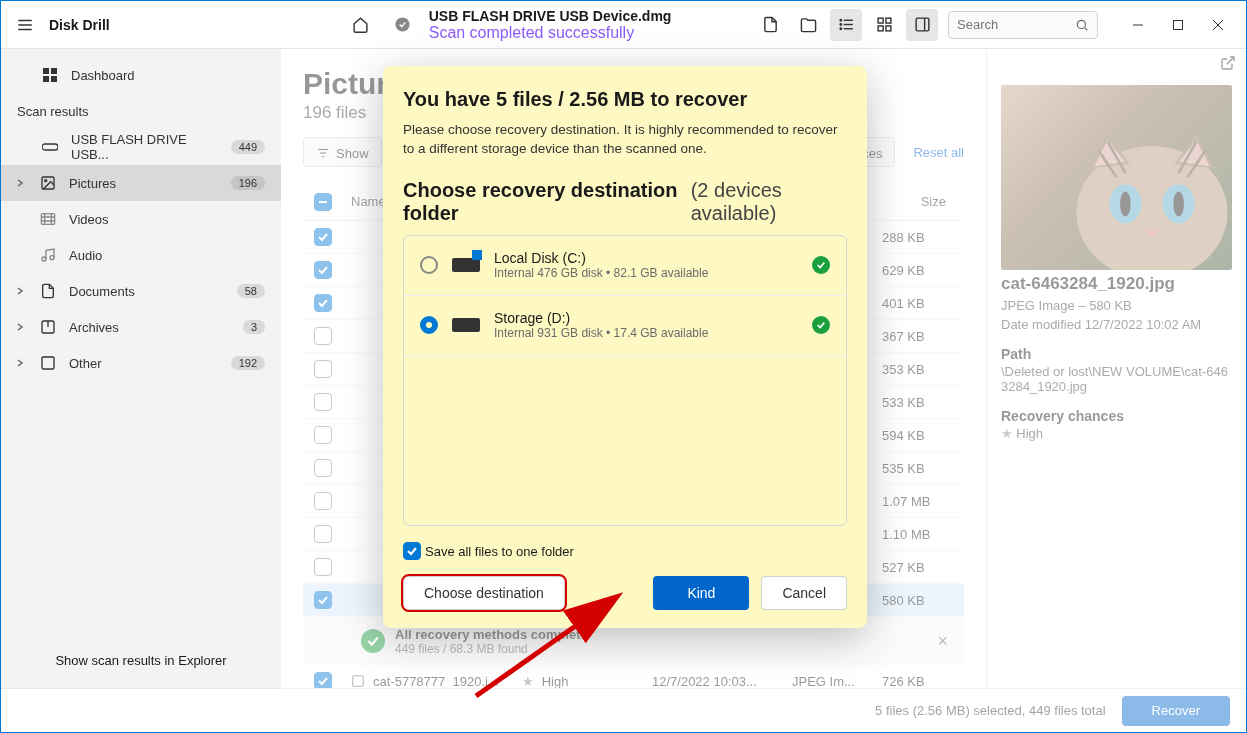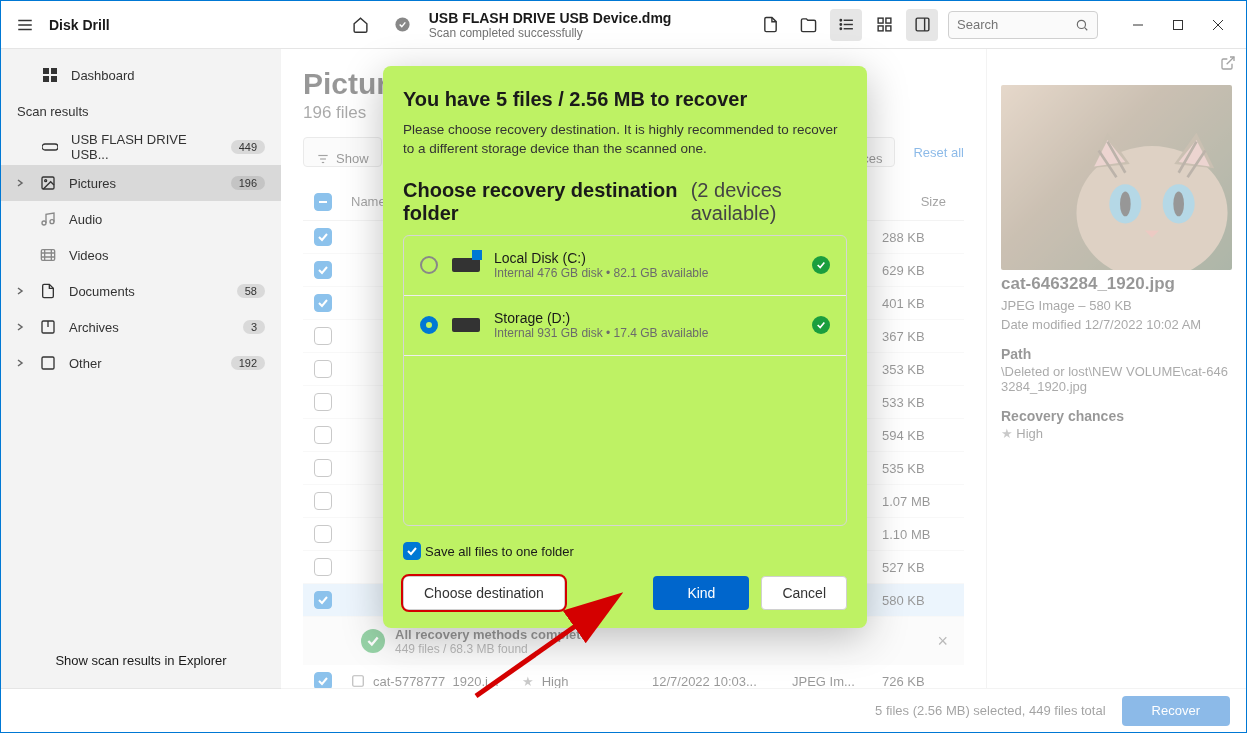--- a/index.html
+++ b/index.html
@@ -9,21 +9,21 @@
 .topbar { height: 48px; display: flex; align-items: center; padding: 0 8px; border-bottom: 1px solid #e5e5e5; background: #fff; }
 .hamburger { width: 32px; height: 32px; display: flex; align-items: center; justify-content: center; cursor: pointer; }
 .hamburger svg { width: 18px; height: 18px; }
 .app-title { font-weight: 600; font-size: 14px; margin-left: 8px; }
 .topbar-center { flex: 1; display: flex; align-items: center; margin-left: 235px; gap: 10px; }
 .top-icon { width: 32px; height: 32px; display: flex; align-items: center; justify-content: center; border-radius: 4px; cursor: pointer; }
 .top-icon.active { background: #e6e6e6; }
 .top-icon svg { width: 17px; height: 17px; }
 .drive-title { display: flex; flex-direction: column; margin-left: 0; }
 .drive-title .main { font-weight: 600; font-size: 14px; }
-.drive-title .sub { font-size: 12px; color: #737373; }
+.drive-title .sub { font-size: 16px; color: #8b5cf6; }
 .top-right-icons { display: flex; gap: 6px; margin-left: auto; }
 .search-box { display: flex; align-items: center; border: 1px solid #d0d0d0; border-radius: 4px; height: 28px; padding: 0 8px; width: 150px; background: #fafafa; }
 .search-box input { border: none; outline: none; background: transparent; flex: 1; font-size: 13px; width: 100%; }
 .search-box svg { width: 14px; height: 14px; color: #6b6b6b; }
 .window-controls { display: flex; gap: 0; margin-left: 10px; }
 .window-btn { width: 40px; height: 30px; display: flex; align-items: center; justify-content: center; cursor: pointer; }
 .window-btn svg { width: 12px; height: 12px; }
 
 
 .main-layout { display: flex; height: calc(100% - 48px - 44px); }
@@ -38,21 +38,21 @@
 .sidebar-item.selected .badge { background: #c4c4c4; }
 .sidebar-heading { padding: 0 16px; height: 36px; display: flex; align-items: center; font-size: 13px; color: #333; }
 .sidebar-footer { margin-top: auto; padding: 12px 0; text-align: center; }
 .sidebar-footer a { color: #1a1a1a; font-size: 13px; cursor: pointer; }
 
 
 .content { flex: 1; padding: 18px 22px 0; overflow: hidden; display: flex; flex-direction: column; position: relative; }
 .page-title { font-size: 30px; font-weight: 600; }
 .page-sub { font-size: 17px; color: #444; margin-top: 2px; }
 .filters-row { display: flex; align-items: center; gap: 10px; margin-top: 14px; }
-.filter-btn { display: flex; align-items: flex-end; gap: 6px; border: 1px solid #d0d0d0; border-radius: 4px; height: 30px; padding: 0 12px; background: #f7f7f7; font-size: 13px; cursor: pointer; }
+.filter-btn { display: flex; align-items: flex-start; gap: 6px; border: 1px solid #d0d0d0; border-radius: 4px; height: 30px; padding: 8px 12px; background: #f7f7f7; font-size: 13px; cursor: pointer; }
 .filters-right { margin-left: auto; display: flex; gap: 18px; align-items: center; }
 .reset-link { color: #0066cc; cursor: pointer; font-size: 13px; }
 
 .table-wrap { margin-top: 16px; flex: 1; overflow: hidden; position: relative; }
 .table-header { display: flex; align-items: center; height: 38px; border-bottom: 1px solid #e5e5e5; font-size: 13px; color: #333; font-weight: 400; padding-right: 10px; }
 .table-header .cell { padding: 0 8px; }
 .col-check { width: 40px; display: flex; justify-content: center; }
 .col-name { flex: 1; }
 .col-chances { width: 130px; }
 .col-date { width: 140px; }
@@ -79,21 +79,21 @@
 .preview-text { font-size: 13px; color: #444; margin-top: 2px; word-break: break-all; }
 .star { color: #888; }
 
 
 .bottombar { height: 44px; border-top: 1px solid #e5e5e5; display: flex; align-items: center; padding: 0 16px; gap: 16px; justify-content: flex-end; }
 .bottombar .status { font-size: 13px; color: #333; }
 .recover-btn { background: #0066cc; color: #fff; border: none; height: 30px; padding: 0 30px; border-radius: 4px; font-size: 13px; cursor: pointer; }
 
 
 .overlay { position: absolute; inset: 48px 0 0 280px; background: rgba(255,255,255,0.55); z-index: 50; }
-.modal { position: absolute; left: 382px; top: 65px; width: 484px; height: 562px; background: #bef264; border-radius: 8px; box-shadow: 0 10px 40px rgba(0,0,0,0.25); z-index: 100; padding: 22px 20px 18px; display: flex; flex-direction: column; }
+.modal { position: absolute; left: 382px; top: 65px; width: 484px; height: 562px; background: #fef9c3; border-radius: 8px; box-shadow: 0 10px 40px rgba(0,0,0,0.25); z-index: 100; padding: 22px 20px 18px; display: flex; flex-direction: column; }
 .modal h2 { font-size: 20px; font-weight: 600; }
 .modal p.desc { font-size: 13.5px; color: #333; margin-top: 10px; line-height: 1.4; }
 .modal .choose-row { display: flex; justify-content: space-between; margin-top: 20px; font-size: 20px; }
 .modal .choose-row .label { font-weight: 600; }
 .modal .choose-row .avail { color: #444; }
 .dest-list { border: 1px solid #d5d5d5; border-radius: 6px; margin-top: 10px; flex: 1; overflow: hidden; }
 .dest-item { display: flex; align-items: center; height: 60px; padding: 0 16px; gap: 14px; border-bottom: 1px solid #eee; cursor: pointer; }
 .radio { width: 18px; height: 18px; border-radius: 50%; border: 2px solid #888; display: flex; align-items: center; justify-content: center; }
 .radio.checked { border-color: #0078d4; border-width: 6px; }
 .disk-icon { width: 28px; height: 14px; background: #333; border-radius: 2px; position: relative; }
@@ -255,36 +255,36 @@
               <path d="M21 15l-5-5L5 21"></path>
             </svg>
           </span>
           <span class="label">Pictures</span>
           <span class="badge">196</span>
         </div>
         <div class="sidebar-item child">
           <span class="chev" style="margin-left:-24px;width:12px"></span>
           <span class="icon-slot">
             <svg width="16" height="16" viewBox="0 0 24 24" fill="none" stroke="#888" stroke-width="2">
+              <rect x="2" y="4" width="20" height="16" rx="2"></rect>
+              <path d="M7 4v16M17 4v16M2 9h20M2 15h20"></path>
+            </svg>
+          </span>
+          <span class="label">Videos</span>
+        </div>
+        <div class="sidebar-item child">
+          <span class="chev" style="margin-left:-24px;width:12px"></span>
+          <span class="icon-slot">
+            <svg width="16" height="16" viewBox="0 0 24 24" fill="none" stroke="#888" stroke-width="2">
               <path d="M9 18V5l12-2v13"></path>
               <circle cx="6" cy="18" r="3"></circle>
               <circle cx="18" cy="16" r="3"></circle>
             </svg>
           </span>
           <span class="label">Audio</span>
-        </div>
-        <div class="sidebar-item child">
-          <span class="chev" style="margin-left:-24px;width:12px"></span>
-          <span class="icon-slot">
-            <svg width="16" height="16" viewBox="0 0 24 24" fill="none" stroke="#888" stroke-width="2">
-              <rect x="2" y="4" width="20" height="16" rx="2"></rect>
-              <path d="M7 4v16M17 4v16M2 9h20M2 15h20"></path>
-            </svg>
-          </span>
-          <span class="label">Videos</span>
         </div>
         <div class="sidebar-item child">
           <span class="chev" style="margin-left:-24px;width:12px"><svg width="10" height="10" viewBox="0 0 10 10">
               <path d="M3 2l4 3-4 3" stroke="#666" stroke-width="1.5" fill="none"></path>
             </svg></span>
           <span class="icon-slot">
             <svg width="16" height="16" viewBox="0 0 24 24" fill="none" stroke="#333" stroke-width="2">
               <path d="M14 2H6a2 2 0 00-2 2v16a2 2 0 002 2h12a2 2 0 002-2V8z"></path>
               <path d="M14 2v6h6"></path>
             </svg>

